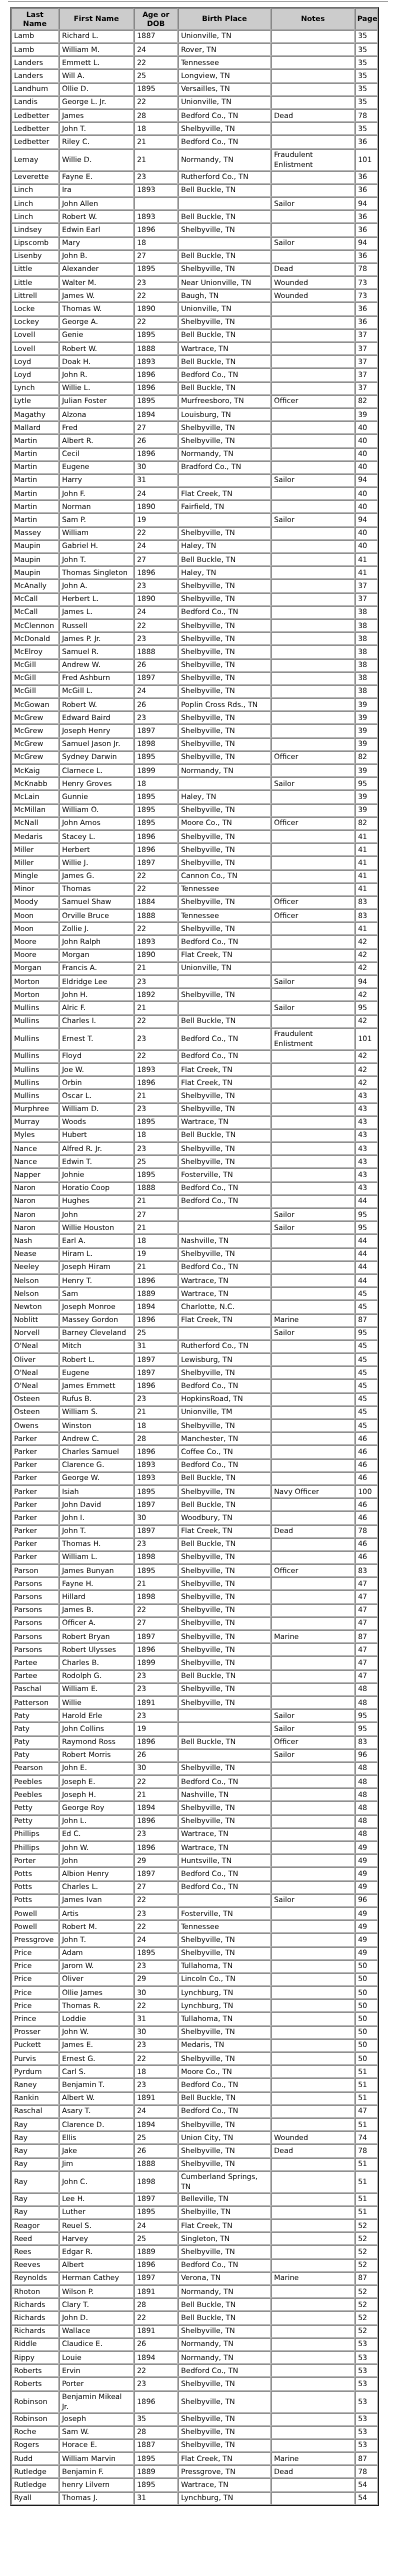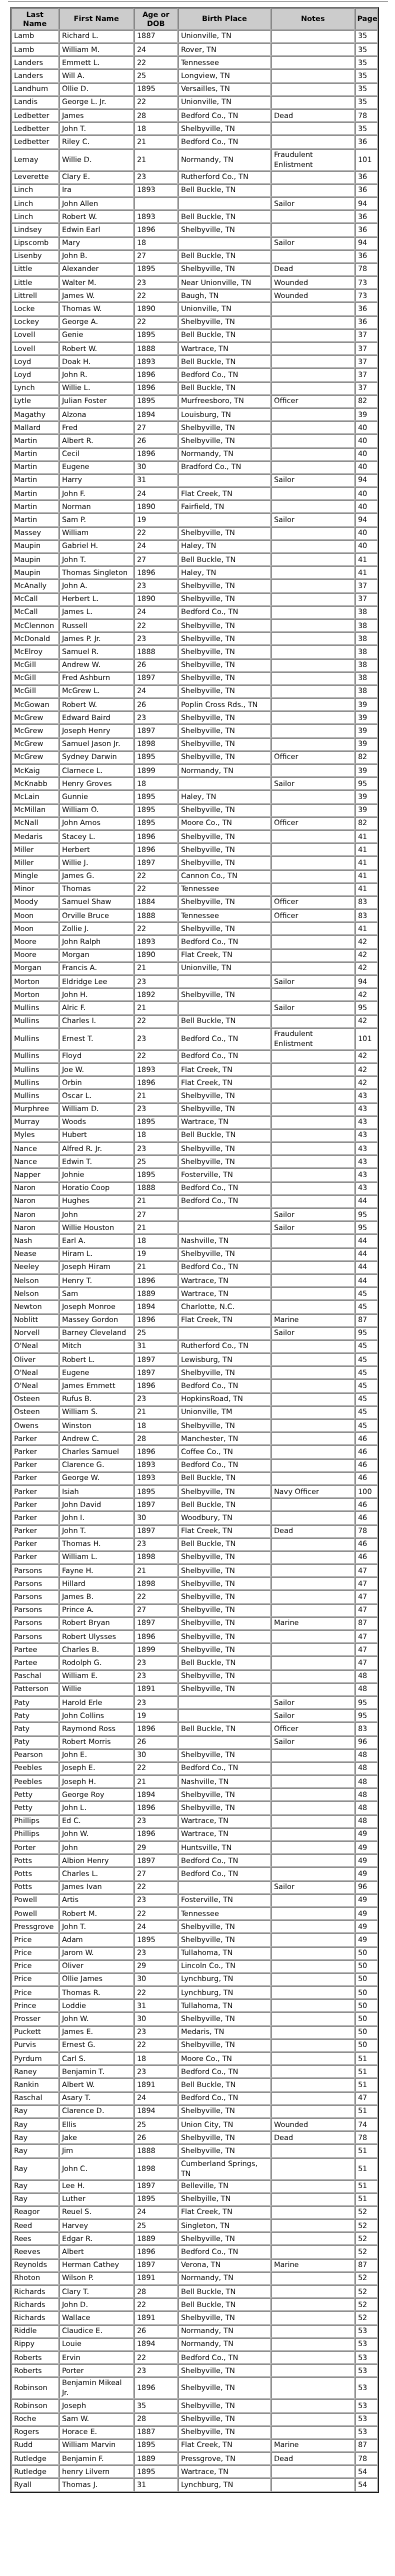--- a/index.html
+++ b/index.html
@@ -158,21 +158,21 @@
         <tr>
           <td>Lemay</td>
           <td>Willie D.</td>
           <td>21</td>
           <td>Normandy, TN</td>
           <td>Fraudulent Enlistment</td>
           <td>101</td>
         </tr>
         <tr>
           <td>Leverette</td>
-          <td>Clary E.</td>
+          <td>Fayne E.</td>
           <td>23</td>
           <td>Rutherford Co., TN</td>
           <td></td>
           <td>36</td>
         </tr>
         <tr>
           <td>Linch</td>
           <td>Ira</td>
           <td>1893</td>
           <td>Bell Buckle, TN</td>
@@ -470,21 +470,21 @@
         <tr>
           <td>McGill</td>
           <td>Fred Ashburn</td>
           <td>1897</td>
           <td>Shelbyville, TN</td>
           <td></td>
           <td>38</td>
         </tr>
         <tr>
           <td>McGill</td>
-          <td>McGrew L.</td>
+          <td>McGill L.</td>
           <td>24</td>
           <td>Shelbyville, TN</td>
           <td></td>
           <td>38</td>
         </tr>
         <tr>
           <td>McGowan</td>
           <td>Robert W.</td>
           <td>26</td>
           <td>Poplin Cross Rds., TN</td>
@@ -997,20 +997,28 @@
         </tr>
         <tr>
           <td>Parker</td>
           <td>William L.</td>
           <td>1898</td>
           <td>Shelbyville, TN</td>
           <td></td>
           <td>46</td>
         </tr>
         <tr>
+          <td>Parson</td>
+          <td>James Bunyan</td>
+          <td>1895</td>
+          <td>Shelbyville, TN</td>
+          <td>Officer</td>
+          <td>83</td>
+        </tr>
+        <tr>
           <td>Parsons</td>
           <td>Fayne H.</td>
           <td>21</td>
           <td>Shelbyville, TN</td>
           <td></td>
           <td>47</td>
         </tr>
         <tr>
           <td>Parsons</td>
           <td>Hillard</td>
@@ -1022,21 +1030,21 @@
         <tr>
           <td>Parsons</td>
           <td>James B.</td>
           <td>22</td>
           <td>Shelbyville, TN</td>
           <td></td>
           <td>47</td>
         </tr>
         <tr>
           <td>Parsons</td>
-          <td>Prince A.</td>
+          <td>Officer A.</td>
           <td>27</td>
           <td>Shelbyville, TN</td>
           <td></td>
           <td>47</td>
         </tr>
         <tr>
           <td>Parsons</td>
           <td>Robert Bryan</td>
           <td>1897</td>
           <td>Shelbyville, TN</td>

